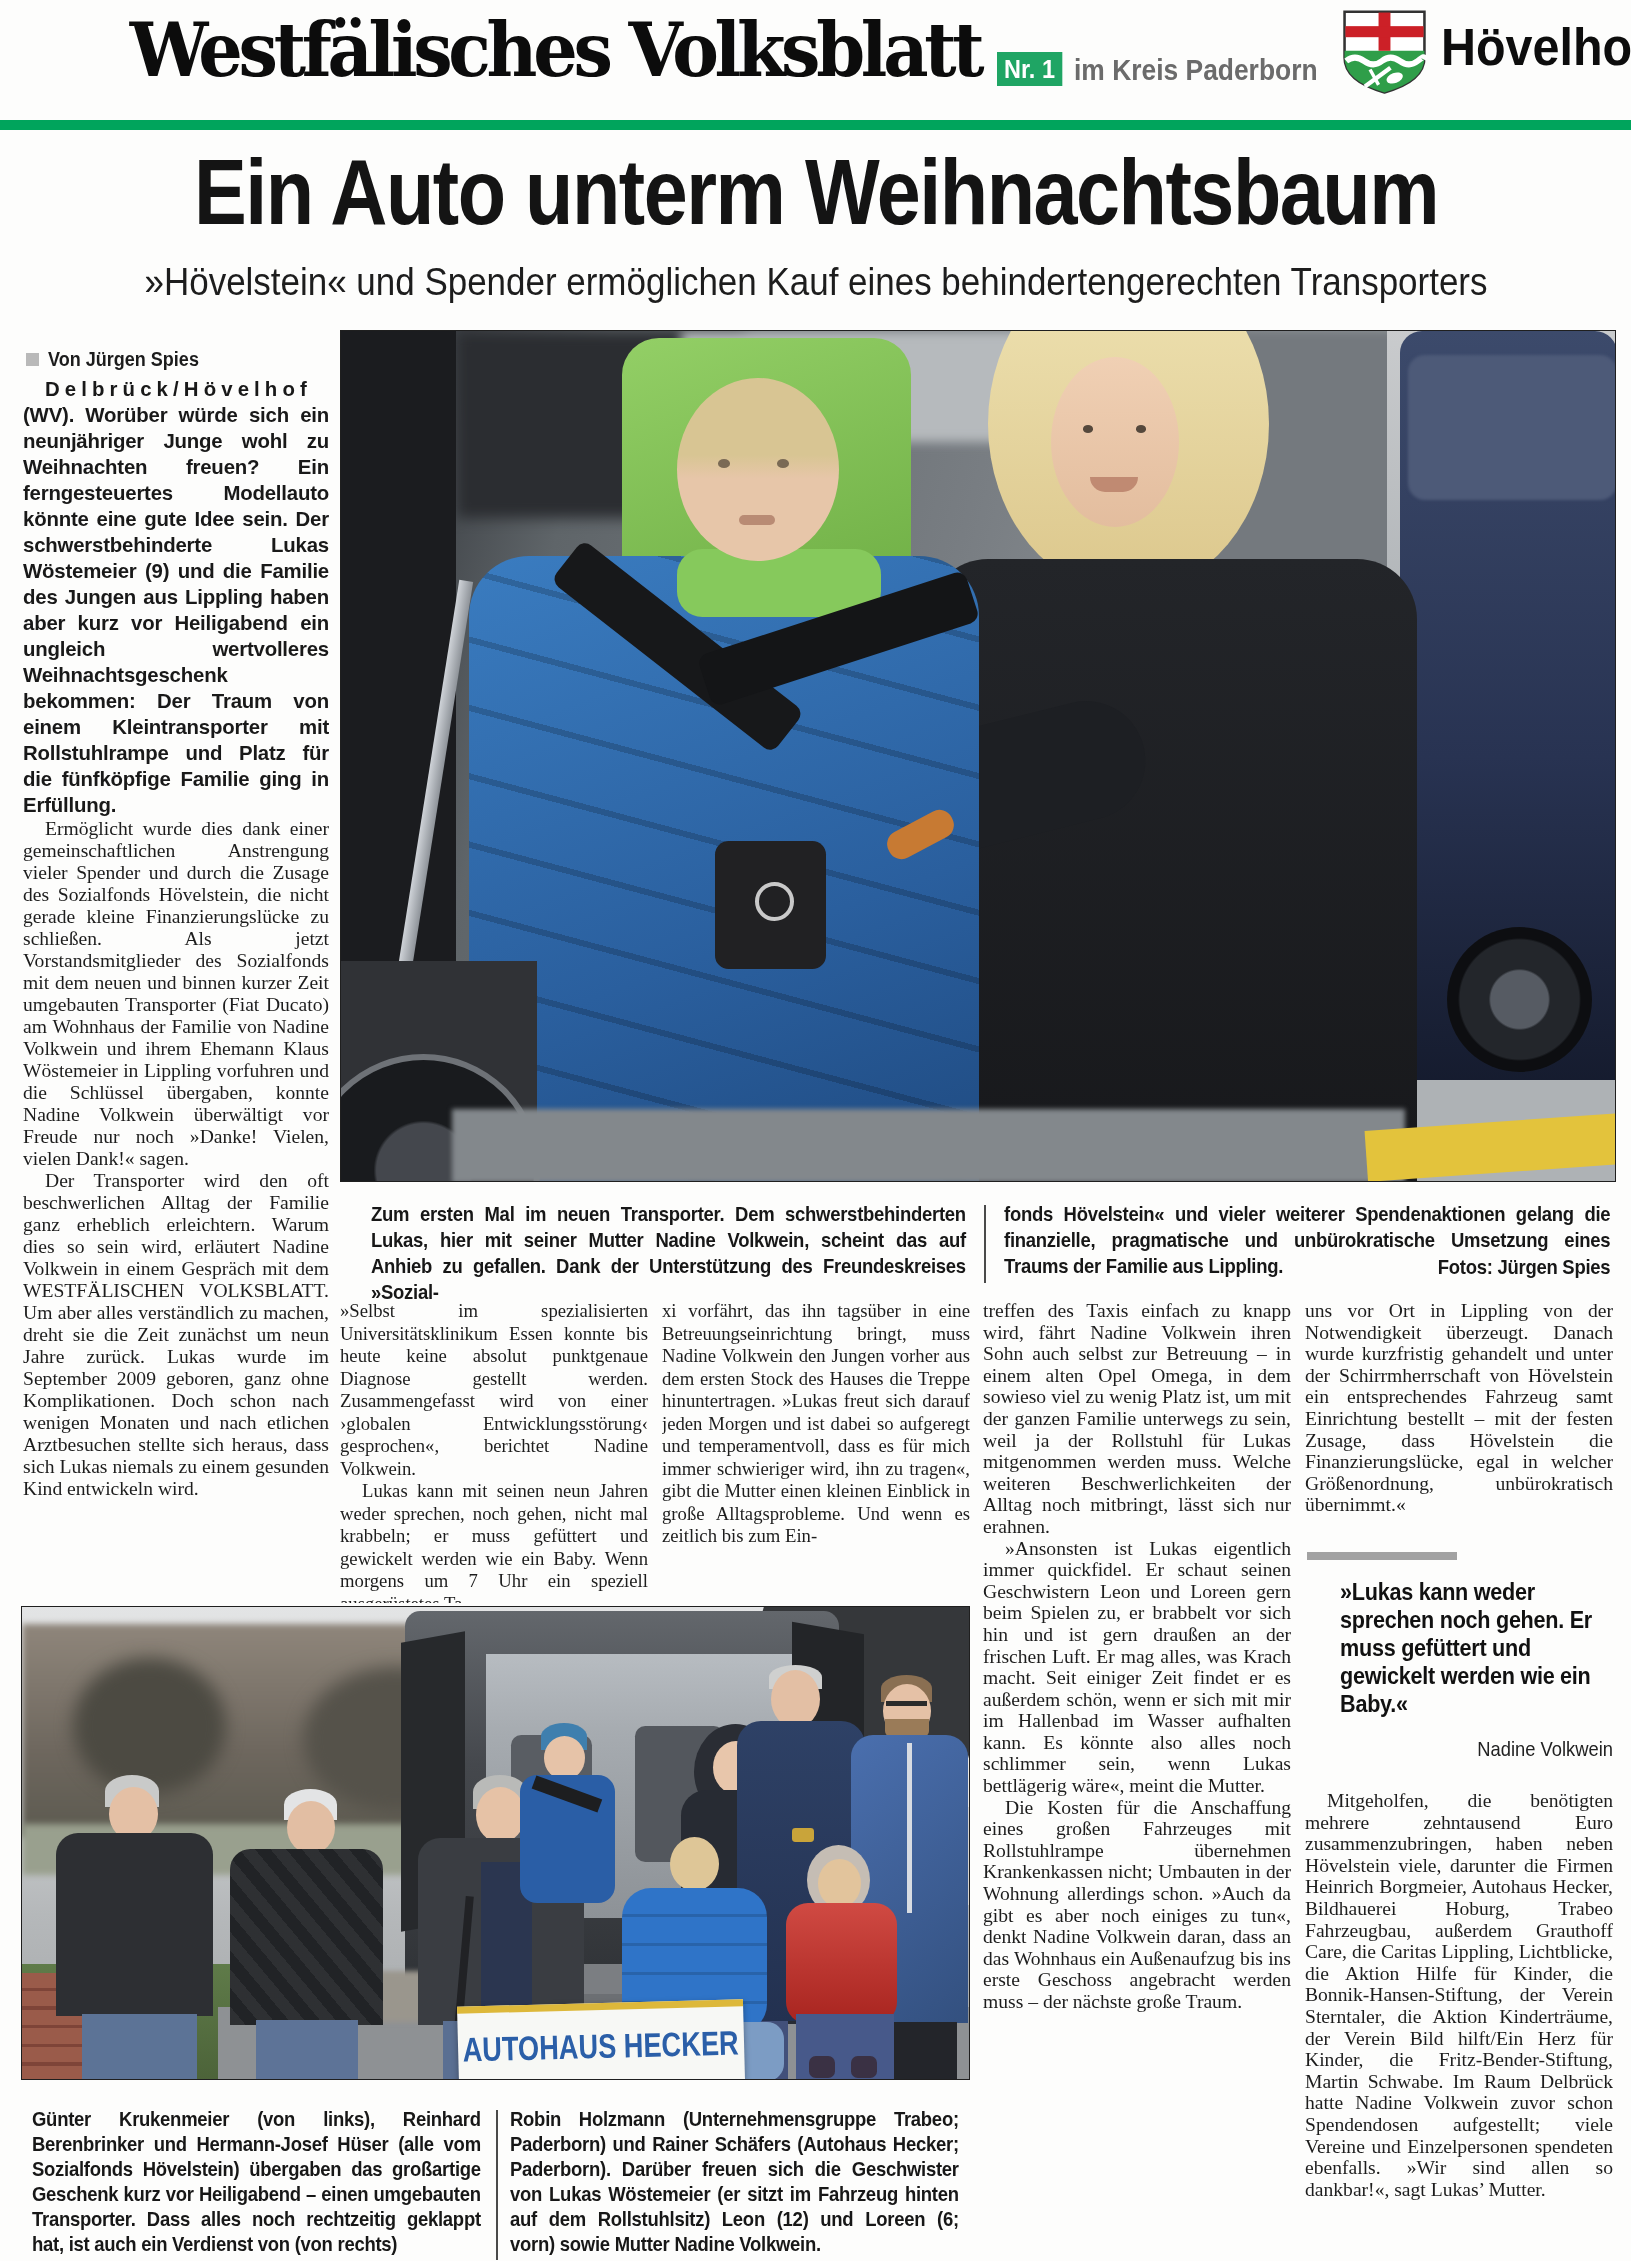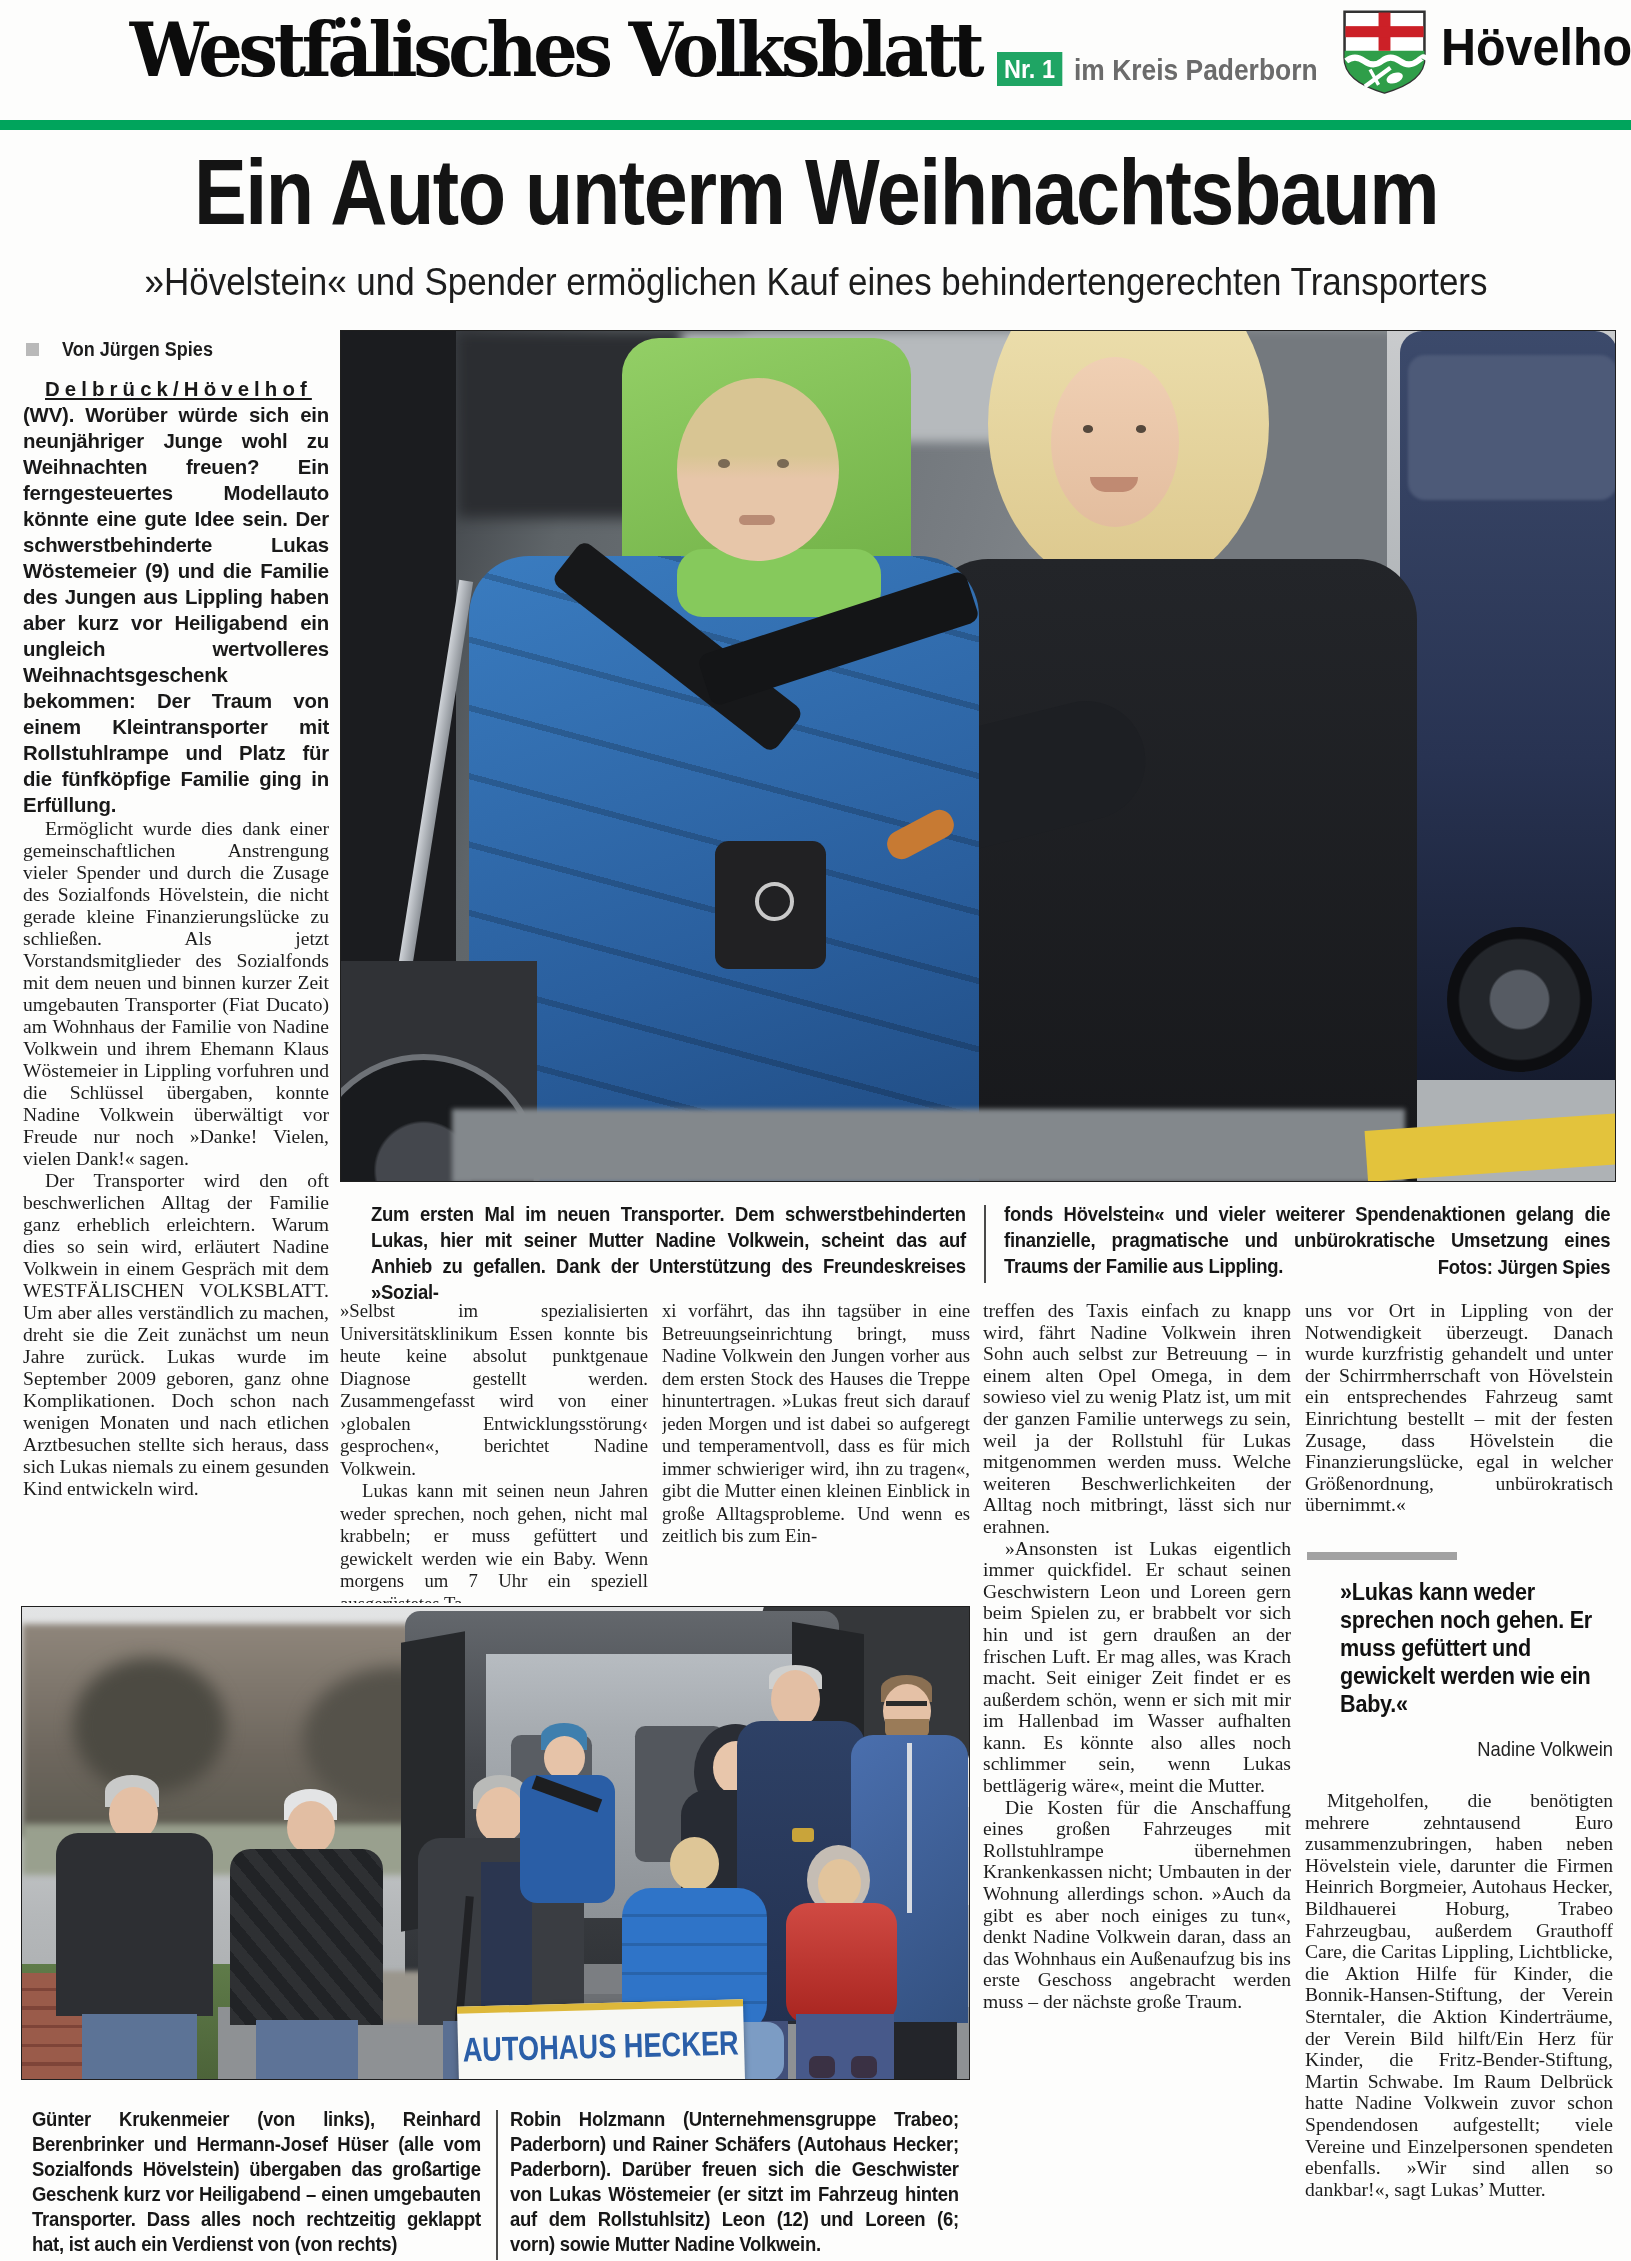--- a/index.html
+++ b/index.html
@@ -19,21 +19,21 @@
   #crest{left:1341px;top:10.2px;width:87px;height:85px;}
   #brand-label{left:1441px;top:20.4px;font-weight:bold;font-size:51px;line-height:56px;color:#0d0d0d;
     transform:scaleX(.95);transform-origin:0 0;white-space:nowrap;}
   #green-bar{left:0;top:120px;width:1632px;height:10.2px;background:#00a45c;}
 
   
   #headline{left:0;top:140px;width:1632px;text-align:center;font-weight:bold;font-size:92px;line-height:104px;
     letter-spacing:-1.7px;color:#141414;transform:scaleX(.86);transform-origin:50% 0;white-space:nowrap;}
   #subheadline{left:0;top:258px;width:1632px;text-align:center;font-size:38px;line-height:48px;
     color:#1d1d1d;transform:scaleX(.92);transform-origin:50% 0;white-space:nowrap;}
-  #byline{left:25.5px;top:338px;display:flex;align-items:center;gap:23px;}
+  #byline{left:25.5px;top:348px;display:flex;align-items:center;gap:9px;}
   #byline .sq{width:13.6px;height:13.6px;background:#b9b9b9;}
   #byline .lbl{font-weight:bold;font-size:19.6px;transform:scaleX(.92);transform-origin:0 50%;white-space:nowrap;}
 
   
   .photo{box-sizing:border-box;border:1.7px solid #1f1f1f;overflow:hidden;background:#888;}
   #photo-main{left:340px;top:330px;width:1276px;height:852px;}
   #photo-bottom{left:21px;top:1606px;width:949px;height:474px;}
 
   
   .caption{font-weight:bold;font-size:21px;line-height:26px;letter-spacing:-0.3px;color:#171717;
@@ -49,21 +49,21 @@
   .caption-bot{font-size:21px;line-height:25px;}
 
   
   .col{position:absolute;text-align:justify;overflow:hidden;}
   .col p{margin:0;text-indent:22px;}
   .col p.noind{text-indent:0;}
   .serif{font-family:"Liberation Serif",serif;font-size:19.6px;color:#1d1d1d;}
   #col1{left:23px;top:376px;width:306px;height:1225px;line-height:22px;}
   #col1 .intro{font-family:"Liberation Sans",sans-serif;font-weight:bold;font-size:20.4px;
     line-height:26px;letter-spacing:-0.2px;color:#191919;}
-  #col1 .spaced{letter-spacing:5.1px;text-decoration:underline;}
+  #col1 .spaced{letter-spacing:5.1px;}
   #col2{left:340px;top:1300px;width:308px;height:303px;line-height:22.5px;font-size:18.7px;}
   #col3{left:662px;top:1300px;width:308px;height:303px;line-height:22.5px;font-size:18.7px;}
   #col4{left:983px;top:1300px;width:308px;height:956px;line-height:21.6px;}
   #col5{left:1305px;top:1300px;width:308px;height:961px;line-height:21.6px;}
 
   
   #pq-bar{width:150px;height:7.7px;background:#a2a2a2;margin:36px 0 18.7px 1.7px;}
   #pq-text{font-family:"Liberation Sans",sans-serif;font-weight:bold;font-size:24px;line-height:28px;
     letter-spacing:-0.3px;color:#111;width:342px;padding-left:39px;box-sizing:border-box;
     transform:scaleX(.9);transform-origin:0 0;text-align:left;text-indent:0;}

